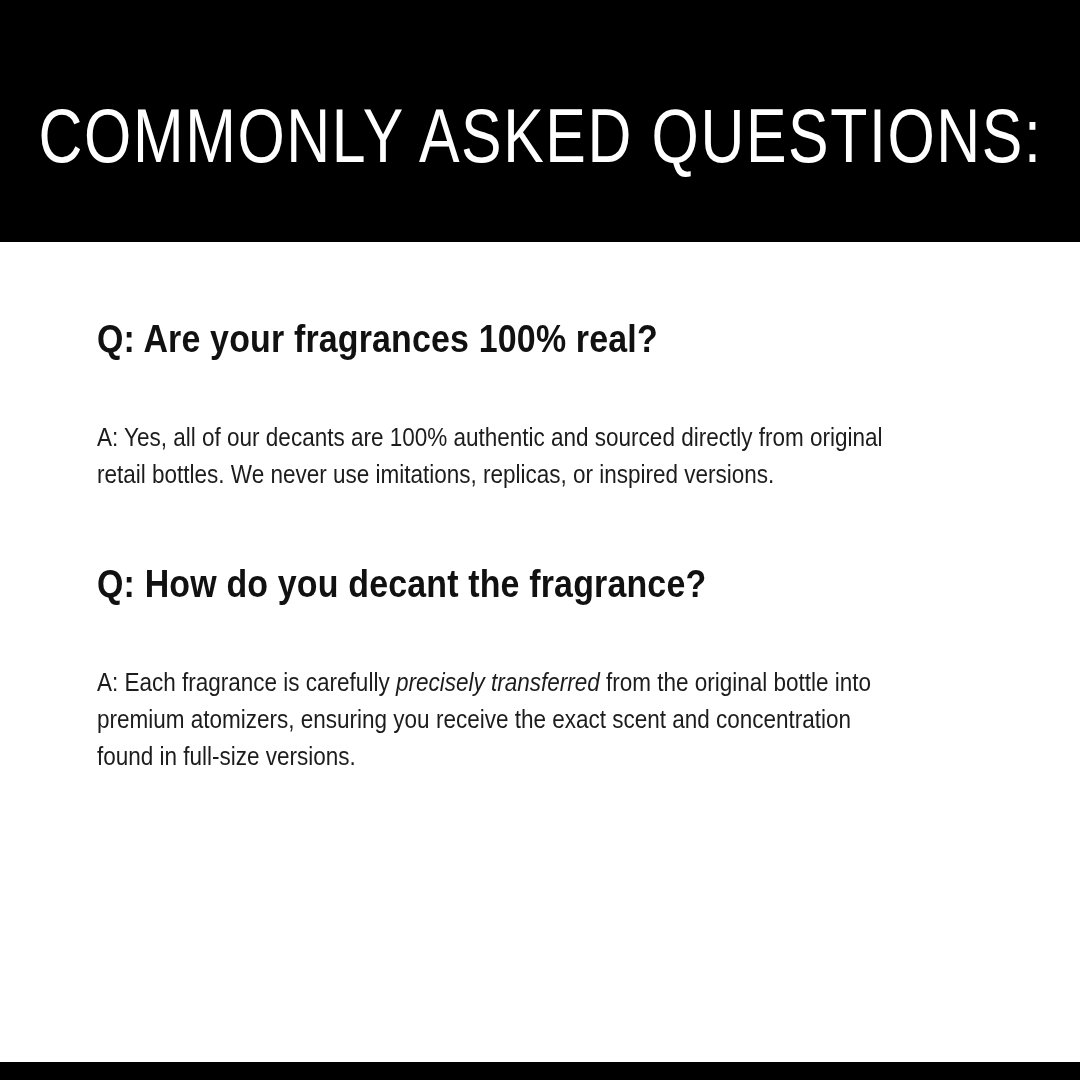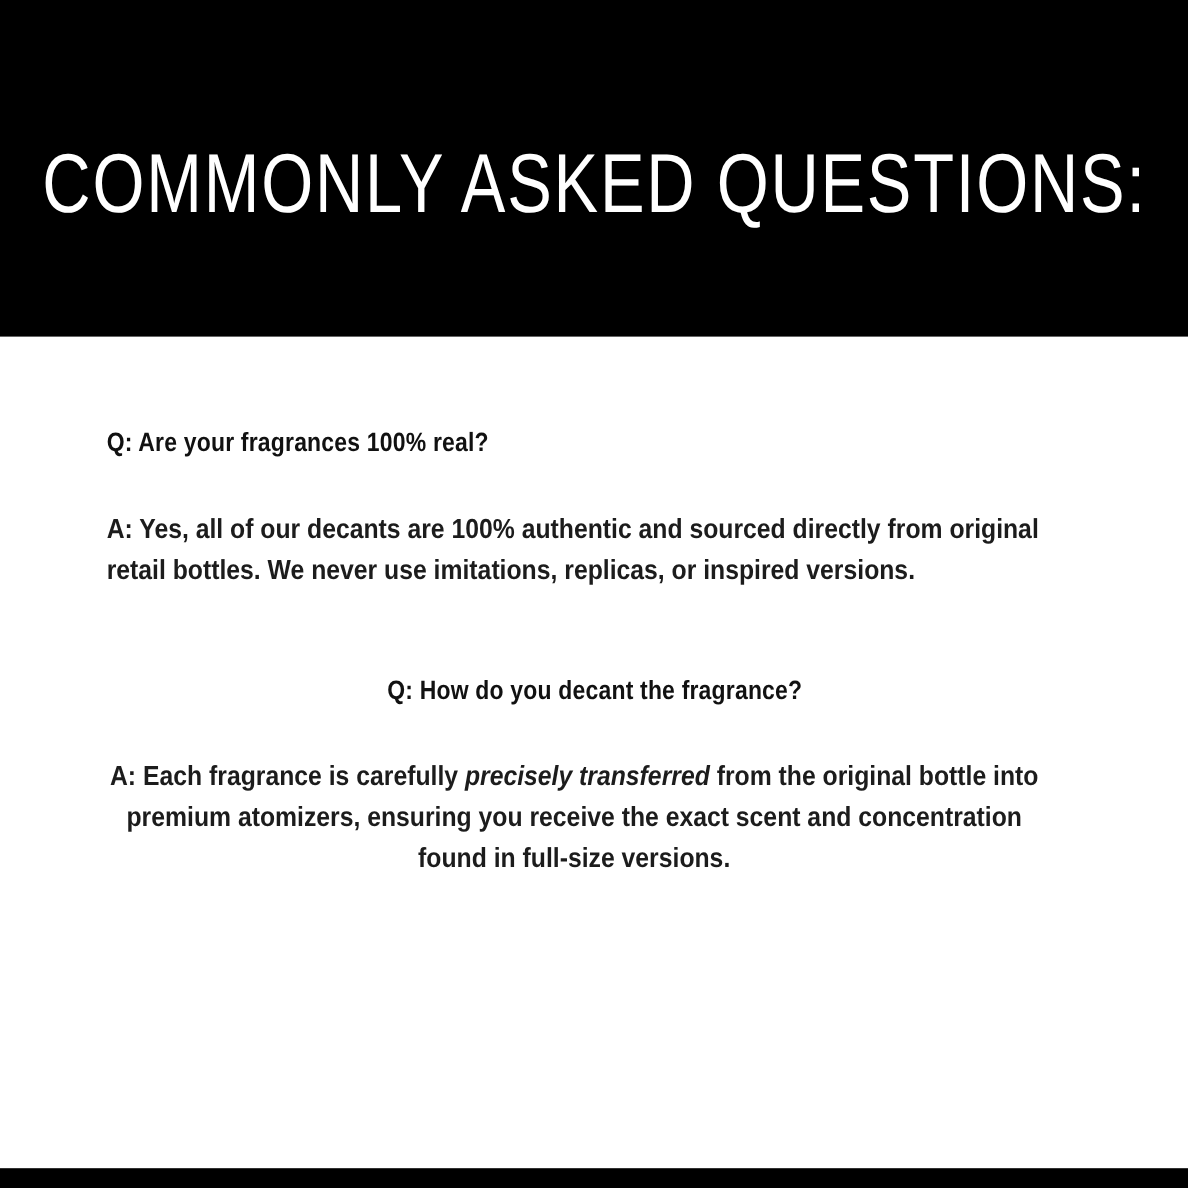--- a/index.html
+++ b/index.html
@@ -16,21 +16,21 @@
   }
   .page {
     position: relative;
     width: 1080px;
     height: 1080px;
     background: var(--background);
     overflow: hidden;
   }
   
   .banner {
-    height: 306px;
+    height: 242px;
     background: var(--banner);
     display: flex;
     align-items: center;
     justify-content: center;
   }
   .banner-title {
     position: relative;
     top: 14px;
     color: var(--banner-text);
     font-size: 76px;
@@ -39,39 +39,39 @@
     white-space: nowrap;
     display: inline-block;
     transform: scaleX(0.80);
   }
   
   .content {
     padding: 0 40px 0 97px;
   }
   .faq-item { display: block; }
   .faq-item.first { margin-top: 78px; }
-  .faq-item.rest  { margin-top: 72px; text-align: center; }
+  .faq-item.rest  { margin-top: 72px; }
   .question {
-    font-size: 24px;
+    font-size: 39px;
     line-height: 37px;
     font-weight: 700;
     color: var(--heading-text);
     letter-spacing: 0.2px;
   }
   .question .cond {
     display: inline-block;
     transform: scaleX(0.87);
     transform-origin: left center;
     white-space: nowrap;
   }
   .answer {
-    margin-top: 42px;
+    margin-top: 62px;
     font-size: 25px;
     line-height: 37px;
-    font-weight: 700;
+    font-weight: 400;
     color: var(--body-text);
   }
   .answer .cond {
     display: inline-block;
     transform: scaleX(0.90);
     transform-origin: left top;
     white-space: nowrap;
   }
   .it { font-style: italic; }
   

